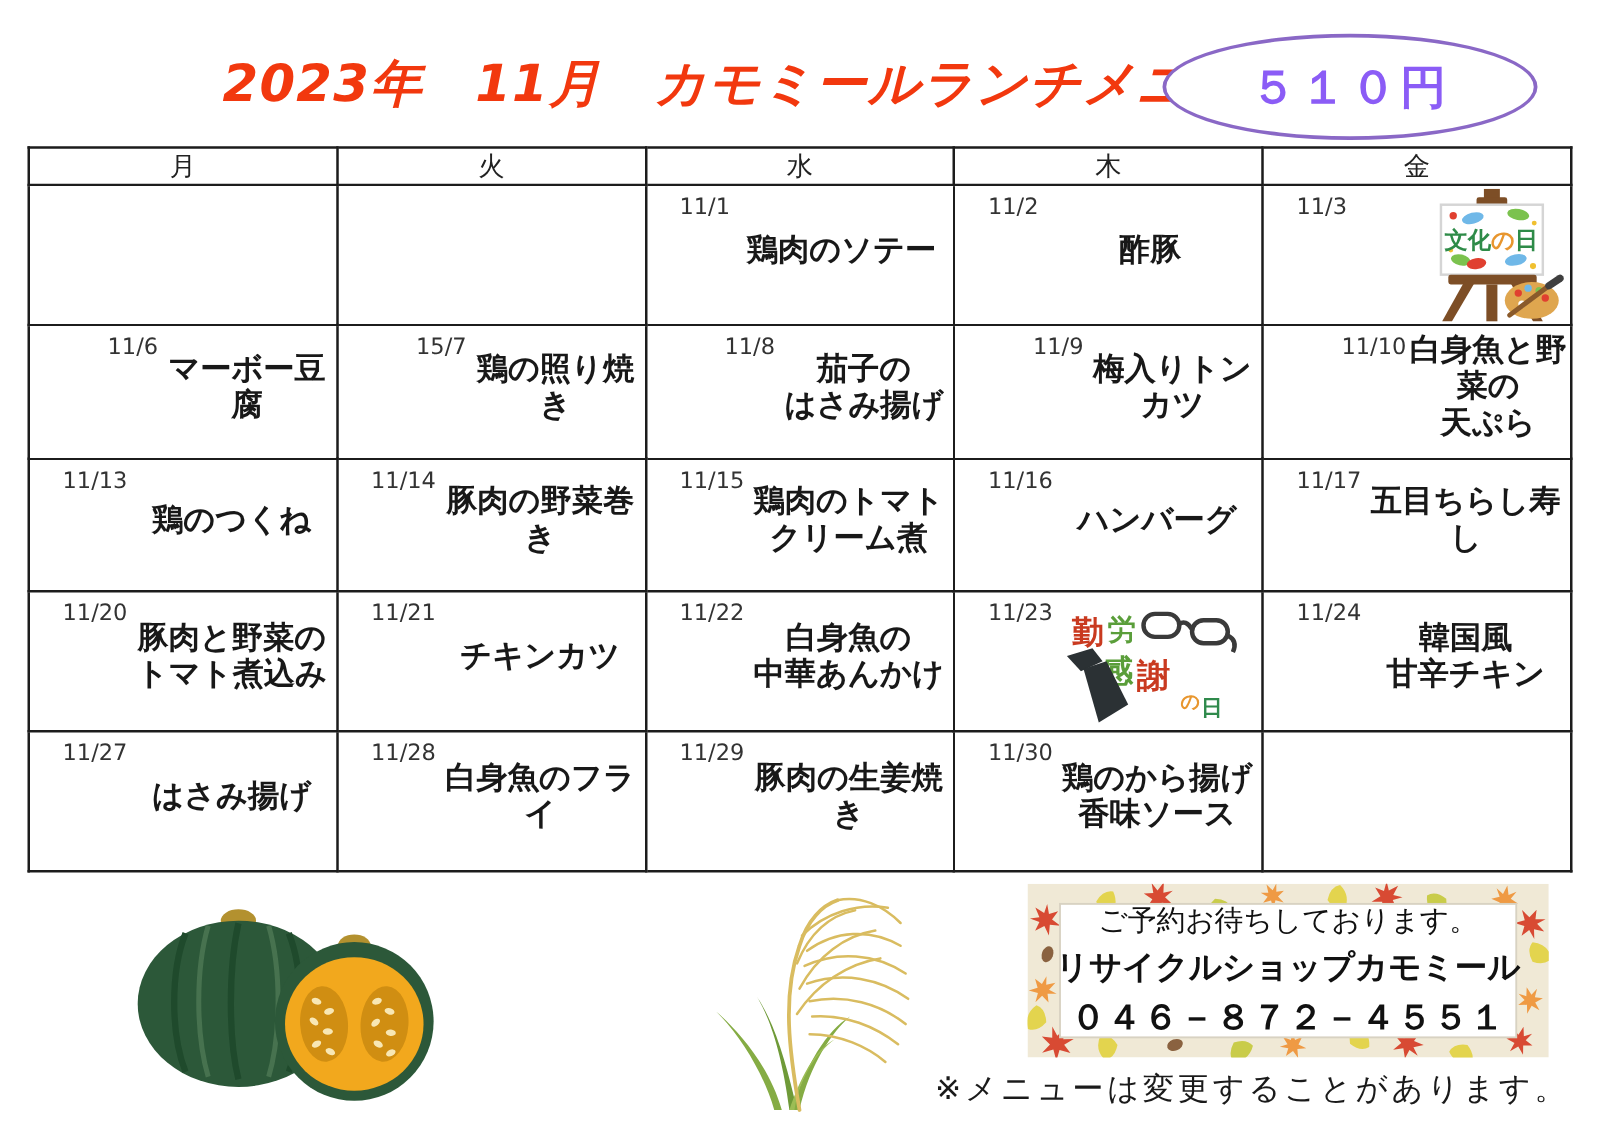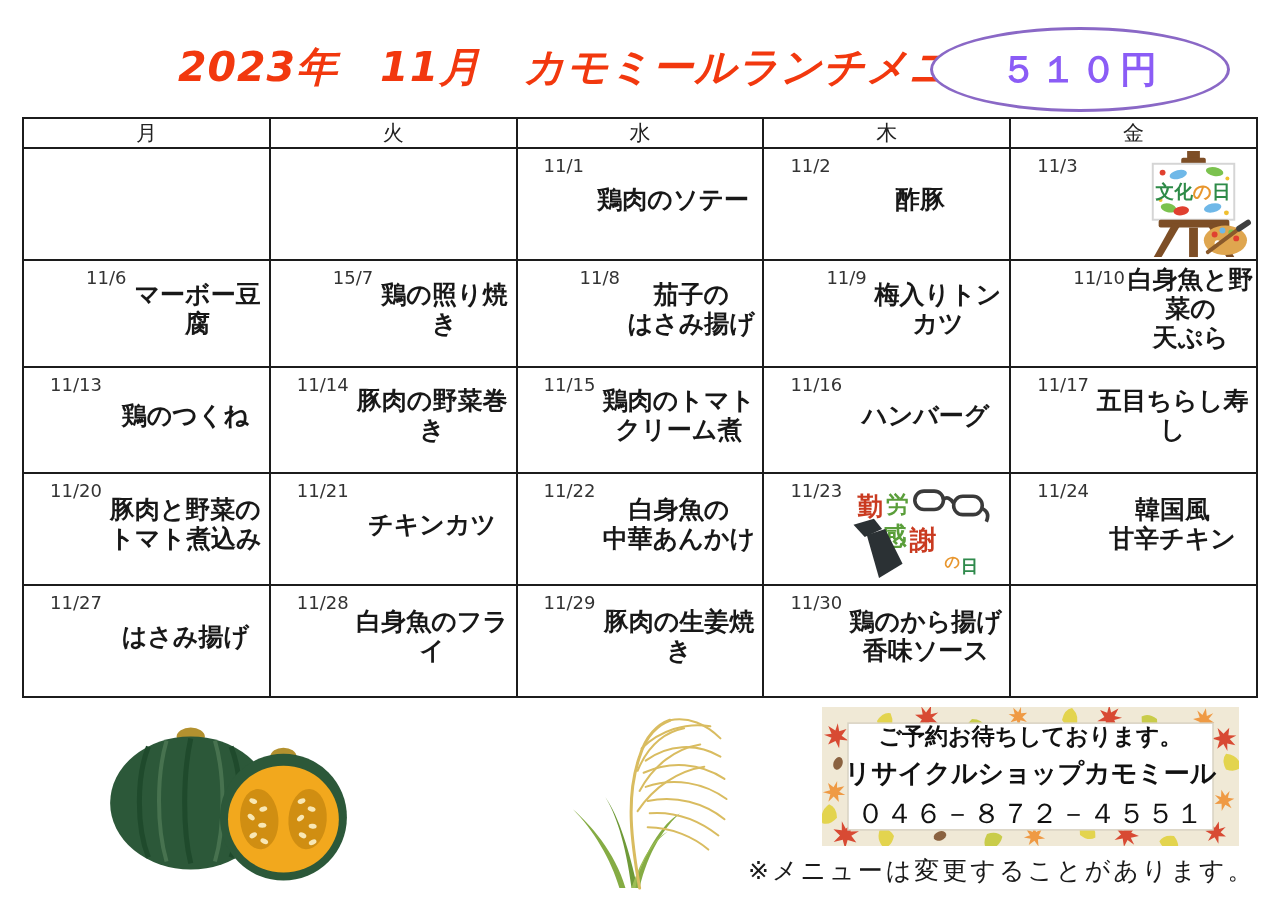--- a/index.html
+++ b/index.html
@@ -49,23 +49,23 @@
 
   .reserve-box{
     position:absolute; left:822px; top:707px; width:417px; height:139px;
   }
   .reserve-box svg.bg{ position:absolute; inset:0; width:100%; height:100%; }
   .reserve-text{
     position:absolute; inset:0; display:flex; flex-direction:column;
     align-items:center; justify-content:center; gap:4px; padding:0 30px;
     color:#111; text-align:center; white-space:nowrap;
   }
-  .rline1{ font-size:23px; font-weight:bold; }
+  .rline1{ font-size:23px; font-weight:normal; }
   .rline2{ font-size:26px; font-weight:bold; }
-  .rline3{ font-size:28px; font-weight:normal; letter-spacing:1px; }
+  .rline3{ font-size:28px; font-weight:bold; letter-spacing:1px; }
 
   .note{
     position:absolute; left:748px; top:854px; font-size:25px; color:#1a1a1a;
     letter-spacing:3px; white-space:nowrap;
   }
 </style>
 </head>
 <body>
 
 <div class="page">

